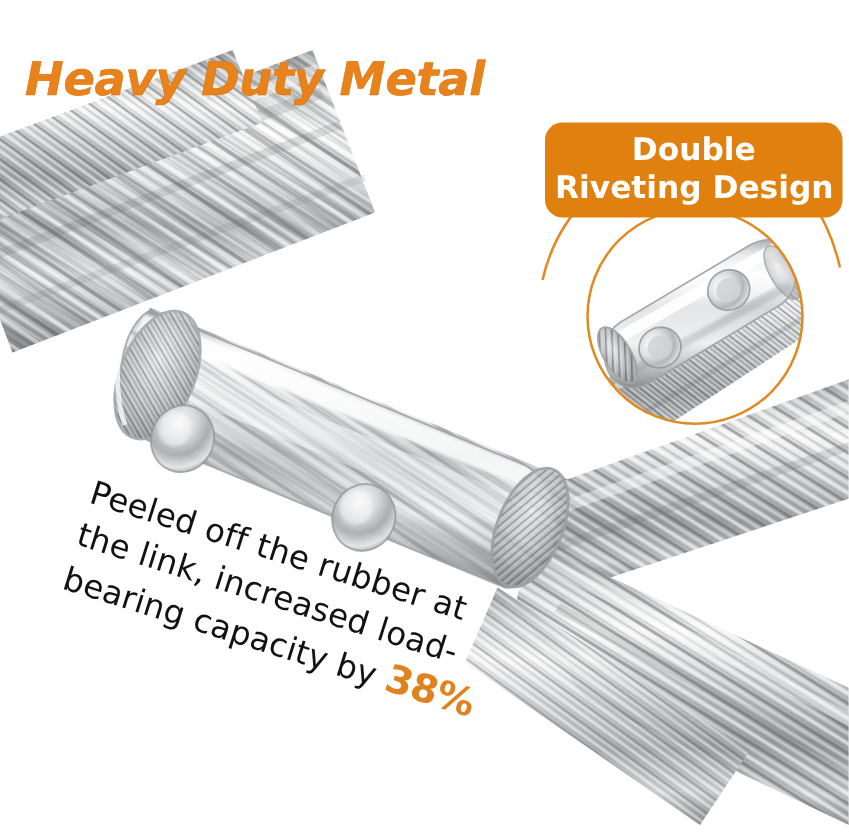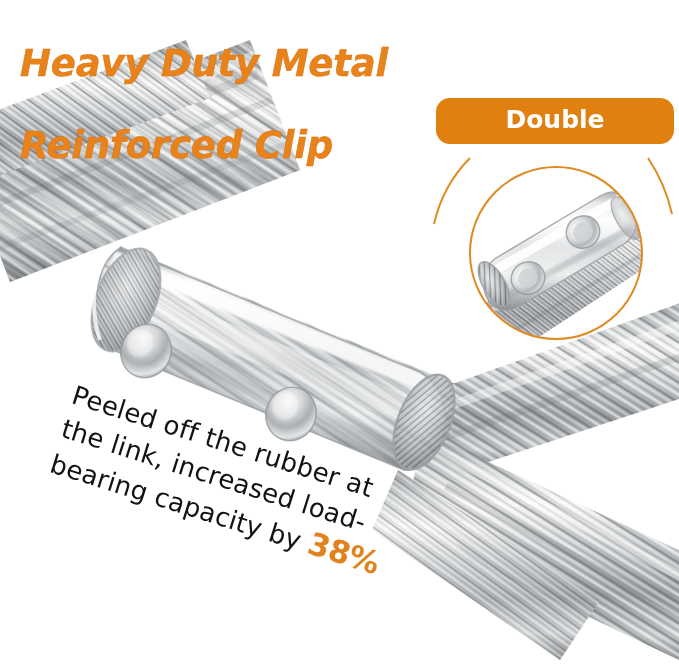--- a/index.html
+++ b/index.html
@@ -402,25 +402,25 @@
           </g>
         </g>
       </g>
 
       <circle cx="556" cy="253" r="86" fill="none" stroke="#E08A22" stroke-width="2"></circle>
     </g>
   </svg>
 
   <div class="headline">
     <span class="hl-line">Heavy Duty Metal</span>
-    <span class="hl-line">Reinforced Clip</span>
   </div>
 
   <div class="badge">
     <span class="bd-line">Double</span>
+    <span class="bd-line">Riveting Design</span>
   </div>
 
   <div class="caption">
     <span class="cap-line">Peeled off the rubber at</span>
     <span class="cap-line">the link,  increased load-</span>
     <span class="cap-line"><span>bearing capacity by </span><span class="pct">38%</span></span>
   </div>
 
 </div>
 

